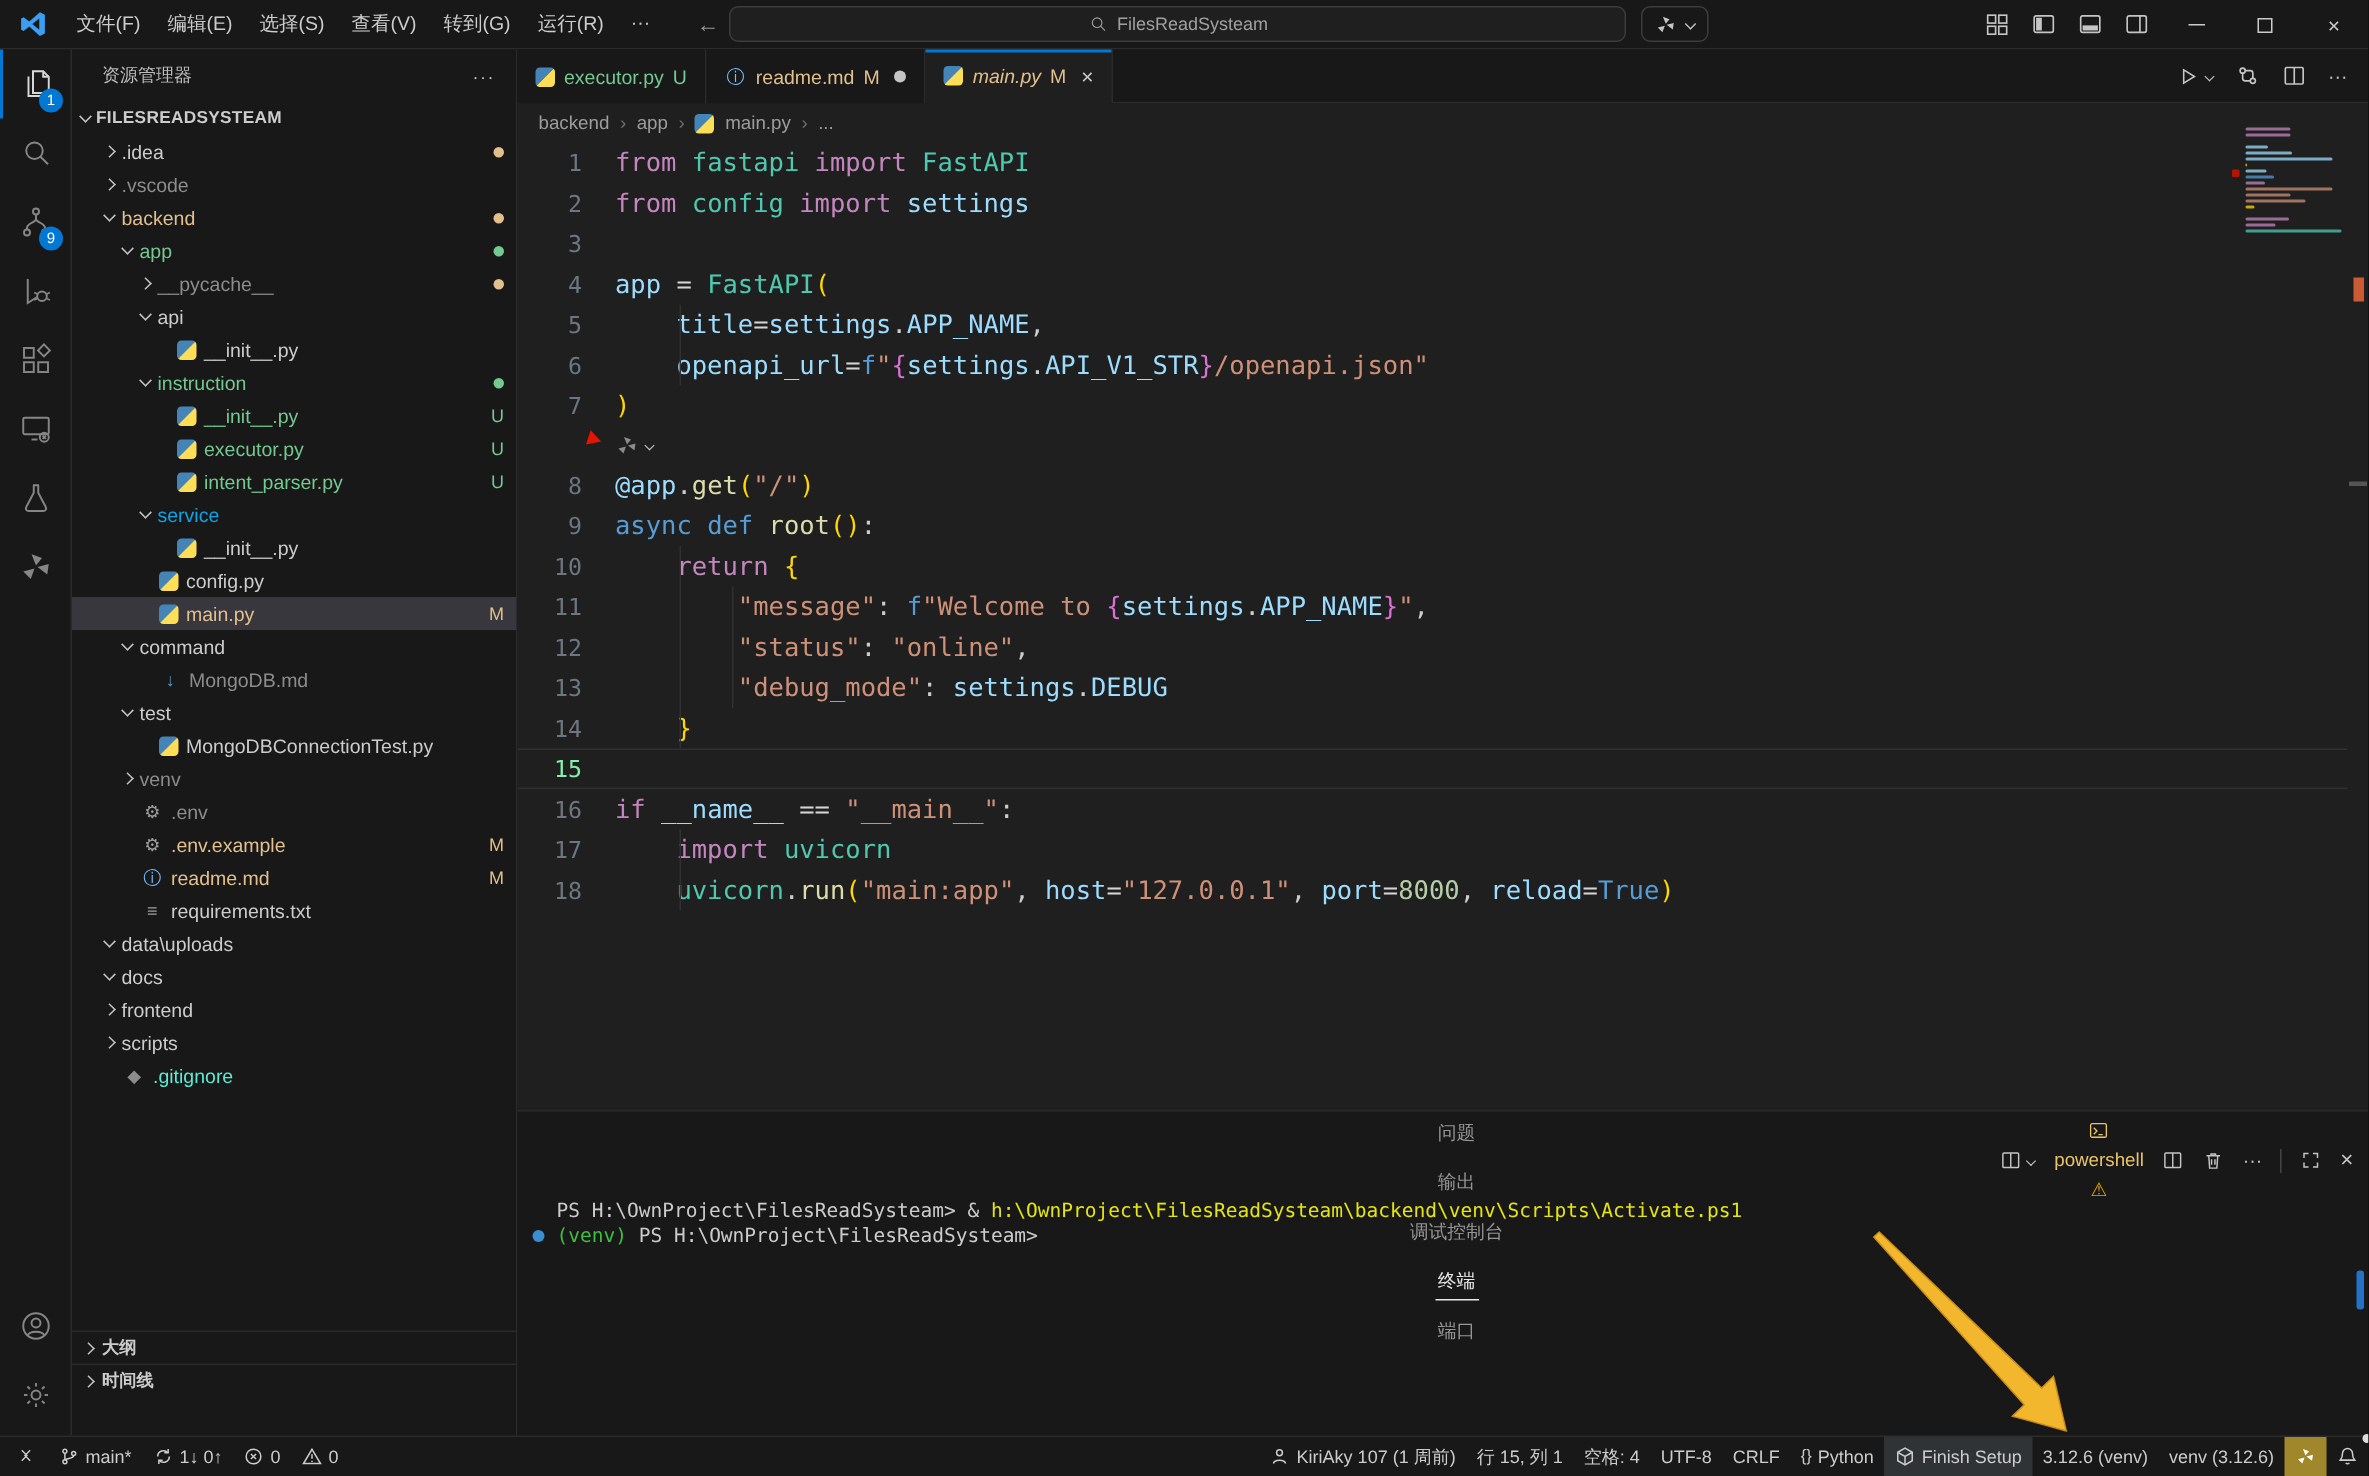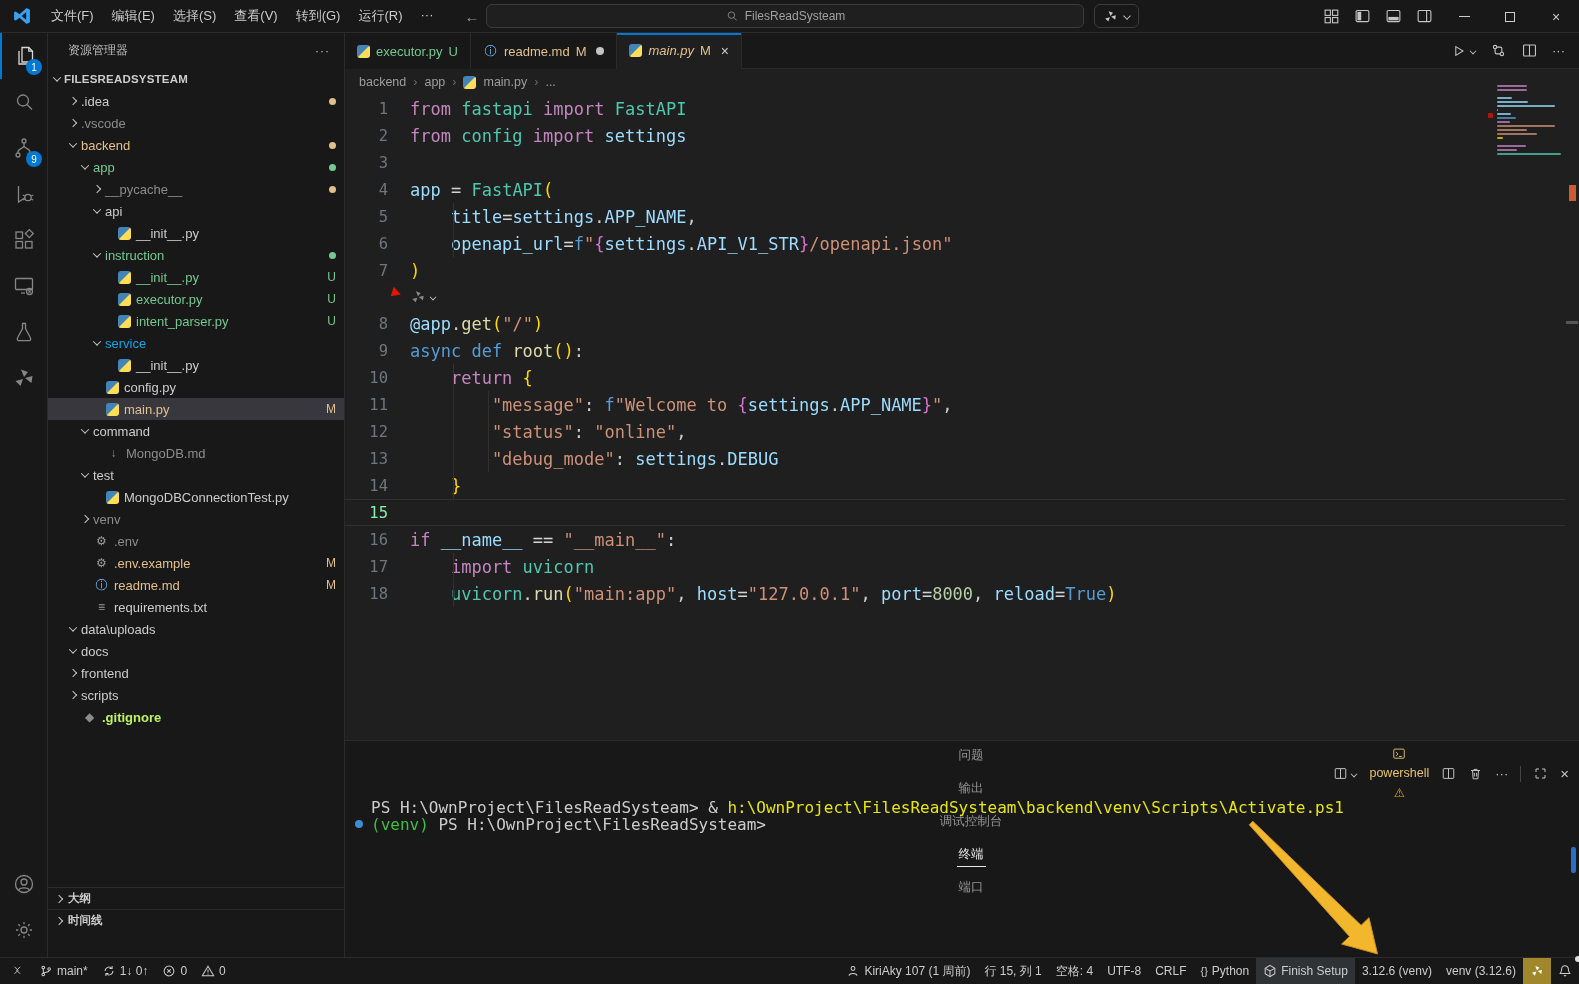--- a/index.html
+++ b/index.html
@@ -75,21 +75,21 @@
 
   
   .panel { position:absolute; left:0; right:0; bottom:0; height:217px; background:#181818; border-top:1px solid #2b2b2b; }
   .panel-tabs { height:34px; display:flex; align-items:center; gap:4px; padding-left:18px;flex-direction:column; }
   .ptab { padding:6px 10px; color:#969696; font-size:12.5px; position:relative; }
   .ptab.active { color:#e7e7e7; }
   .ptab.active::after { content:""; position:absolute; left:8px; right:8px; bottom:2px; height:1px; background:#e7e7e7; }
   .panel-toolbar { position:absolute; right:10px; top:6px; display:flex; align-items:center; gap:12px; color:#c5c5c5; }
   .pt-sep { width:1px; height:16px; background:#444; }
   .shell-label { color:#e9c46a; font-size:12.5px; display:flex; align-items:center; gap:5px;flex-direction:column; }
-  .term { position:absolute; top:58px; left:10px; right:20px; font-family:"DejaVu Sans Mono", monospace; font-size:16px; line-height:17px; white-space:pre; }
+  .term { position:absolute; top:58px; left:10px; right:20px; font-family:"DejaVu Sans Mono", monospace; font-size:13px; line-height:17px; white-space:pre; }
   .tline { position:relative; padding-left:16px; }
   .tdot { position:absolute; left:0; top:4px; width:8px; height:8px; border-radius:50%; background:#3a8fd0; }
   .panel-blue { position:absolute; right:3px; top:106px; width:5px; height:26px; background:#2472c8; border-radius:2px; }
 
   
   .statusbar { position:absolute; bottom:0; left:0; right:0; height:27px; background:#181818; border-top:1px solid #2b2b2b; display:flex; align-items:center; font-size:12px; color:#cccccc; }
   .sb-item { display:flex; align-items:center; gap:4px; padding:0 7px; height:27px; }
   .sb-item.hl { background:#2f3336; }
   .sb-item.gold { background:#a1872b; color:#fff; }
   .sb-left { display:flex; align-items:center; margin-left:4px; }
@@ -383,21 +383,21 @@
           <div class="ti" style="padding-left: 22px;">
             <span class="chev closed"></span>
             <span style="color: rgb(204, 204, 204);">frontend</span>
           </div>
           <div class="ti" style="padding-left: 22px;">
             <span class="chev closed"></span>
             <span style="color: rgb(204, 204, 204);">scripts</span>
           </div>
           <div class="ti" style="padding-left: 34px;">
             <span class="fico" style="color: rgb(140, 140, 140);">◆</span>
-            <span style="color: #bef264; font-weight: bold;">.gitignore</span>
+            <span style="color: #5eead4;">.gitignore</span>
           </div>
         </div>
       <div class="sb-sections" id="sb-sections">
           <div class="sb-sec">
             <span class="chev closed"></span>
             <span>大纲</span>
           </div>
           <div class="sb-sec">
             <span class="chev closed"></span>
             <span>时间线</span>

